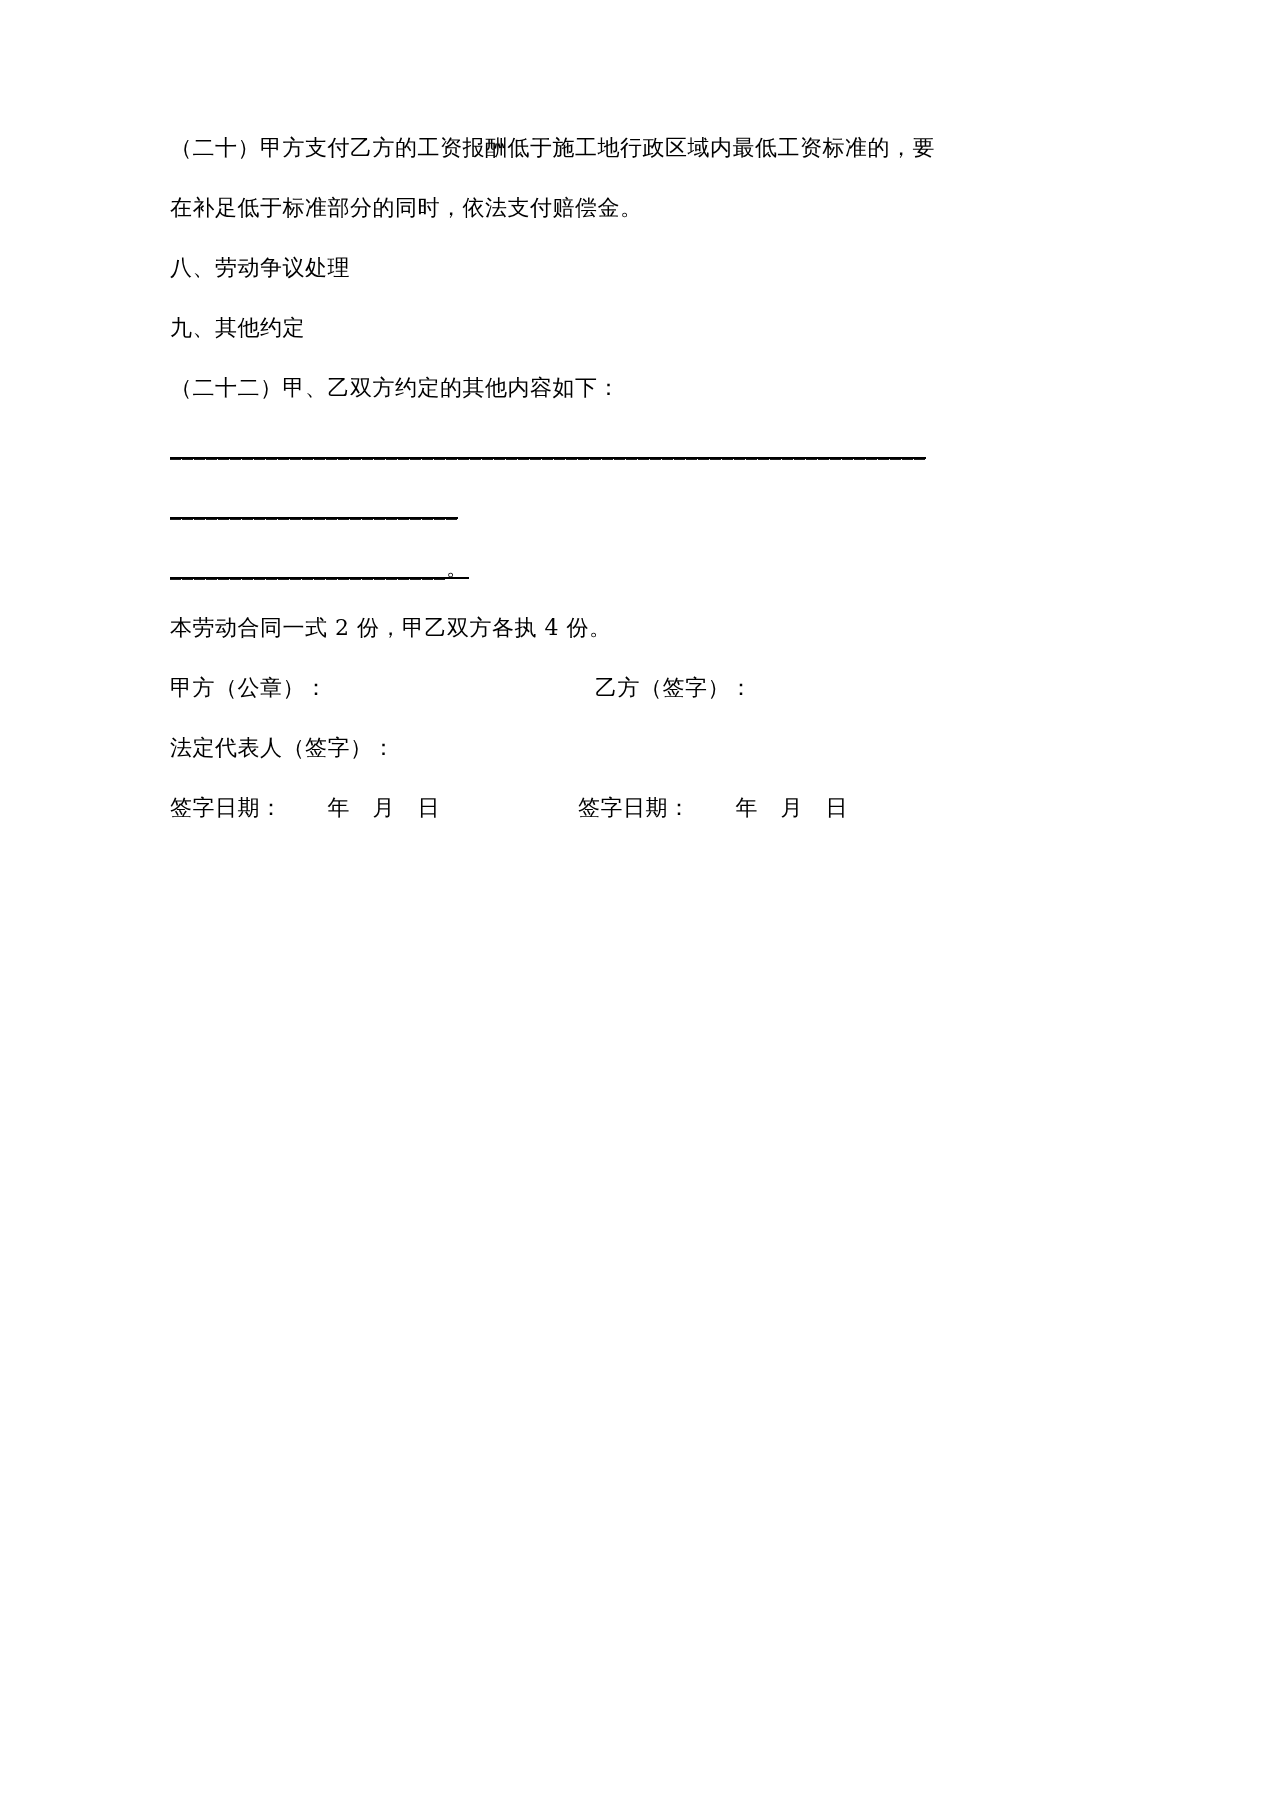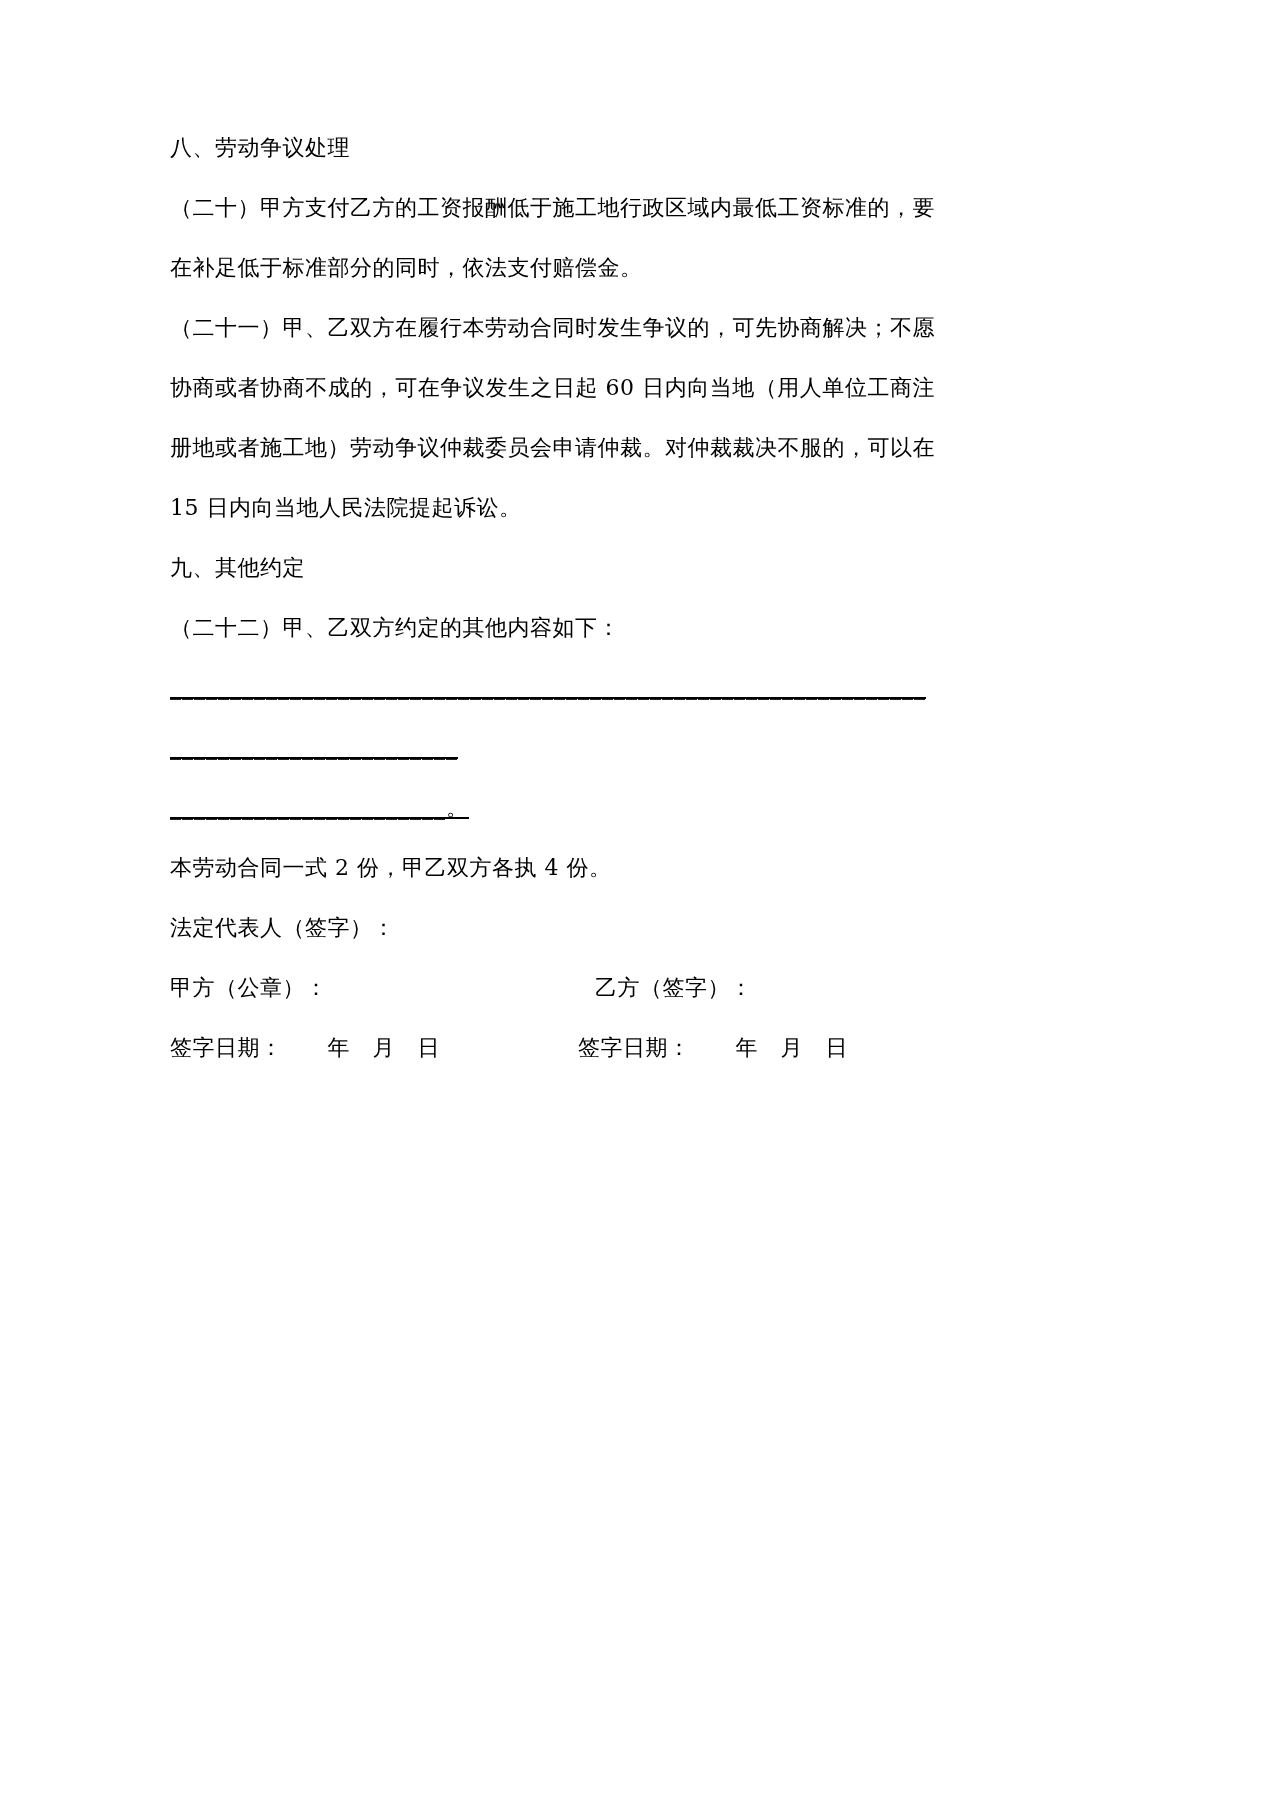--- a/index.html
+++ b/index.html
@@ -50,45 +50,44 @@
   .sig-row .col-left-a { width: 425px; flex: 0 0 auto; }
   .sig-row .col-left-b { width: 408px; flex: 0 0 auto; }
   .sig-row span { white-space: pre-wrap; }
 </style>
 </head>
 <body>
 
 <div class="page">
   <div class="doc">
 
+    <p>（二十）甲方支付乙方的工资报酬低于施工地行政区域内最低工资标准的，要在补足低于标准部分的同时，依法支付赔偿金。</p>
+
     <p>八、劳动争议处理</p>
 
-    <p>（二十）甲方支付乙方的工资报酬低于施工地行政区域内最低工资标准的，要在补足低于标准部分的同时，依法支付赔偿金。</p>
-
-    <p>（二十一）甲、乙双方在履行本劳动合同时发生争议的，可先协商解决；不愿协商或者协商不成的，可在争议发生之日起 60 日内向当地（用人单位工商注册地或者施工地）劳动争议仲裁委员会申请仲裁。对仲裁裁决不服的，可以在 15 日内向当地人民法院提起诉讼。</p>
 
     <p>九、其他约定</p>
 
     <p>（二十二）甲、乙双方约定的其他内容如下：</p>
 
     <p class="blank-line">_______________________________________________________________________________________</p>
 
     <p class="blank-line">_______________________。</p>
 
 
     <p>本劳动合同一式 2 份，甲乙双方各执 4 份。</p>
 
 
     <div class="sig-row">
-      <span>法定代表人（签字）：</span>
+      <span class="col-left-a">甲方（公章）：</span>
+      <span>乙方（签字）：</span>
     </div>
 
     <div class="sig-row">
-      <span class="col-left-a">甲方（公章）：</span>
-      <span>乙方（签字）：</span>
+      <span>法定代表人（签字）：</span>
     </div>
 
     <div class="sig-row">
       <span class="col-left-b">签字日期：　　年　月　日</span>
       <span>签字日期：　　年　月　日</span>
     </div>
 
   </div>
 </div>
 

